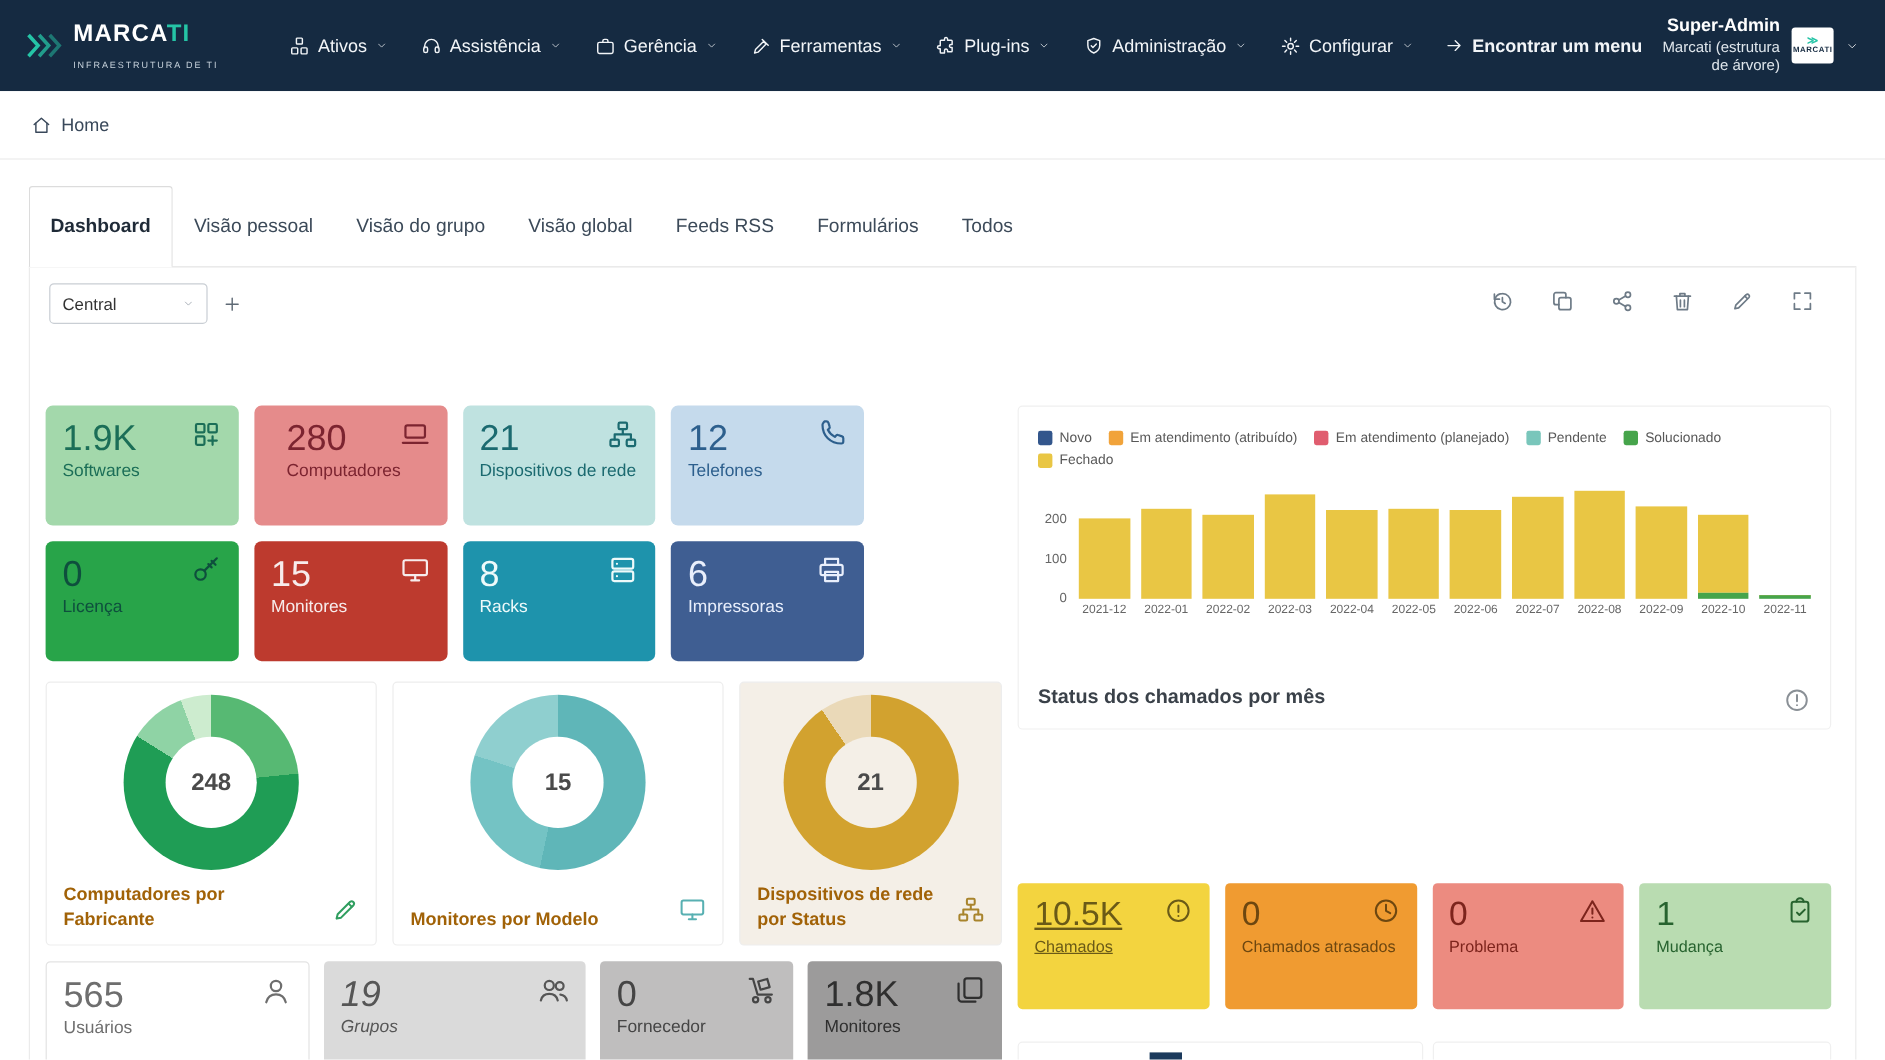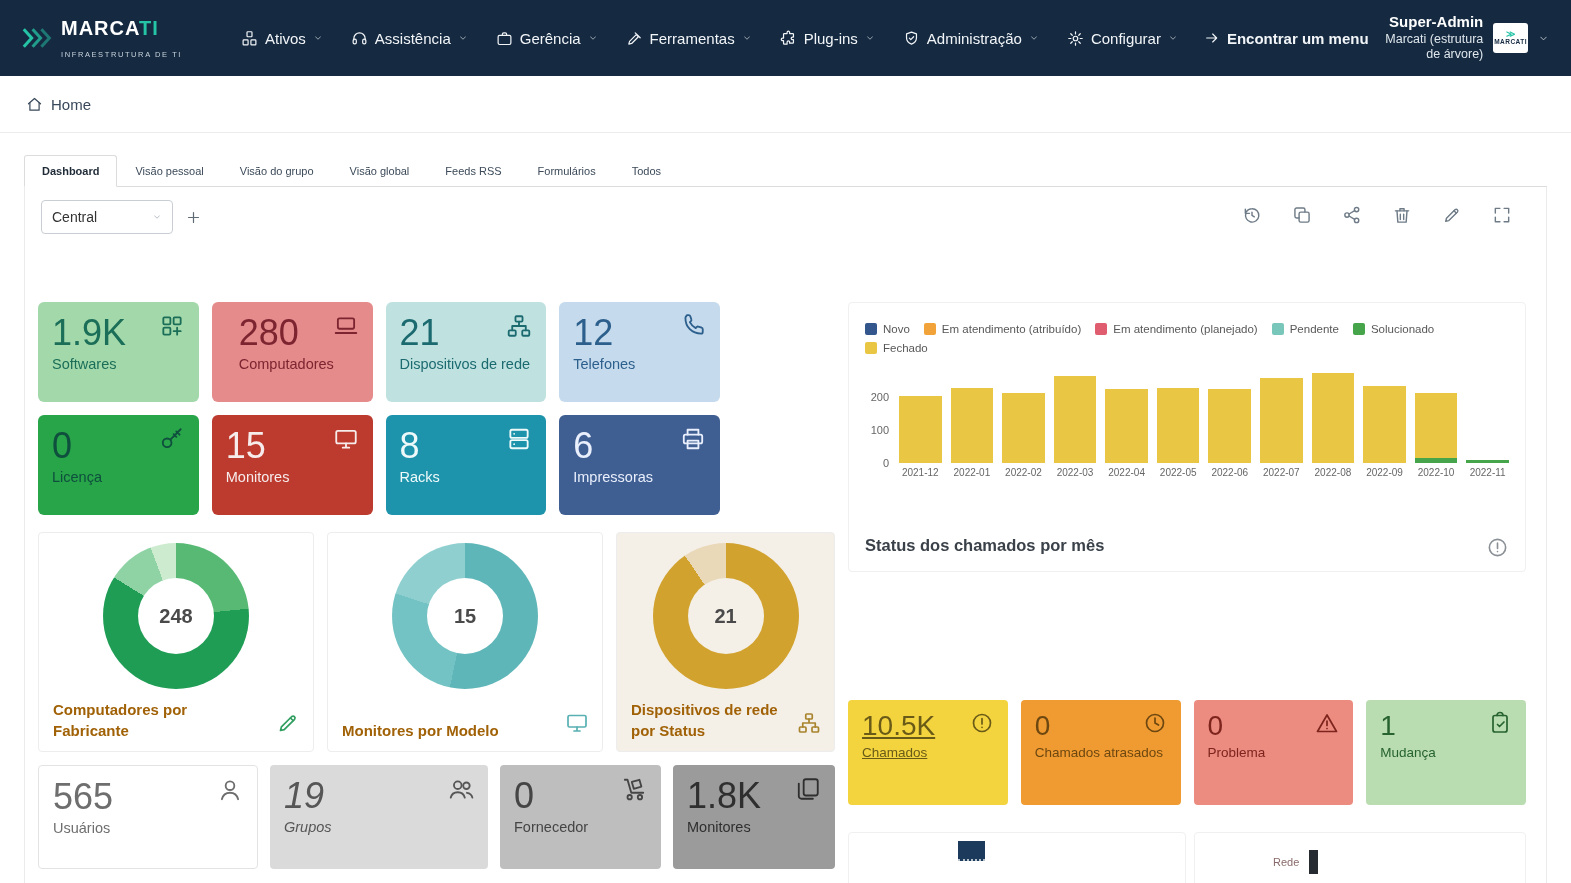--- a/index.html
+++ b/index.html
@@ -29,21 +29,21 @@
   .mini-text{font-size:6.5px;font-weight:bold;letter-spacing:.5px}
   .chev-white svg{width:11px;height:11px}
 
   
   .breadcrumb-bar{height:57px;display:flex;align-items:center;padding:0 26px;border-bottom:1px solid #ececec;background:#fff}
   .bc-home{display:flex;gap:8px;font-size:15px;color:#39485a;cursor:pointer}
   .bc-home .icon svg{width:17px;height:17px}
 
   
   .tabs{display:flex;align-items:flex-end;margin:22px 24px 0;border-bottom:1px solid #dcdcdc}
-  .tab{padding:9px 17px;font-size:11px;color:#3c4a59;cursor:pointer;border:1px solid transparent;margin-bottom:-1px;white-space:nowrap}
+  .tab{padding:24px 17px;font-size:16px;color:#3c4a59;cursor:pointer;border:1px solid transparent;margin-bottom:-1px;white-space:nowrap}
   .tab.active{font-weight:bold;color:#1f2a37;background:#fff;border:1px solid #dcdcdc;border-bottom:1px solid #fff;border-radius:3px 3px 0 0}
 
   
   .panel{margin:0 24px;border:1px solid #ebebeb;border-top:none;padding:0 13px 16px;background:#fff;min-height:700px}
   .dash-toolbar{display:flex;align-items:center;padding:12px 3px 0;height:48px}
   .dash-select{width:132px;height:34px;border:1px solid #c9ced4;border-radius:4px;display:flex;align-items:center;
     justify-content:space-between;padding:0 10px;font-size:14px;color:#333;cursor:pointer;background:#fff}
   .dash-select .chev{color:#8a949e}
   .add-btn{margin-left:12px;color:#5f6a75;cursor:pointer}
   .add-btn svg{width:17px;height:17px}
@@ -52,21 +52,21 @@
   .action-btn{color:#6e7b87;cursor:pointer}
   .action-btn svg{width:20px;height:20px}
 
   
   .dash-grid{display:flex;gap:13px;margin-top:67px}
   .col-left{width:797px}
   .col-right{width:678px}
   .stat-grid{width:682px;display:grid;grid-template-columns:repeat(4,1fr);gap:13px}
   .stat-card{border-radius:6px;padding:11px 14px;height:100px;cursor:pointer;overflow:hidden}
   .card-top{display:flex;justify-content:space-between;align-items:flex-start}
-  .card-value{font-size:36px;line-height:1.1}
+  .card-value{font-size:30px;line-height:1.1}
   .card-icon svg{width:26px;height:26px}
   .card-label{font-size:14.5px;margin-top:3px}
 
   .donut-row{display:flex;gap:13px;margin-top:17px}
   .donut-card{border:1px solid #ededed;border-radius:4px;height:220px;position:relative;cursor:pointer}
   .donut-card:nth-child(1){width:276px}
   .donut-card:nth-child(2){width:276px}
   .donut-card:nth-child(3){width:219px}
   .donut{width:146px;height:146px;border-radius:50%;margin:10px auto 0;position:relative}
   .donut-hole{position:absolute;inset:35px;border-radius:50%;display:flex;align-items:center;justify-content:center;

